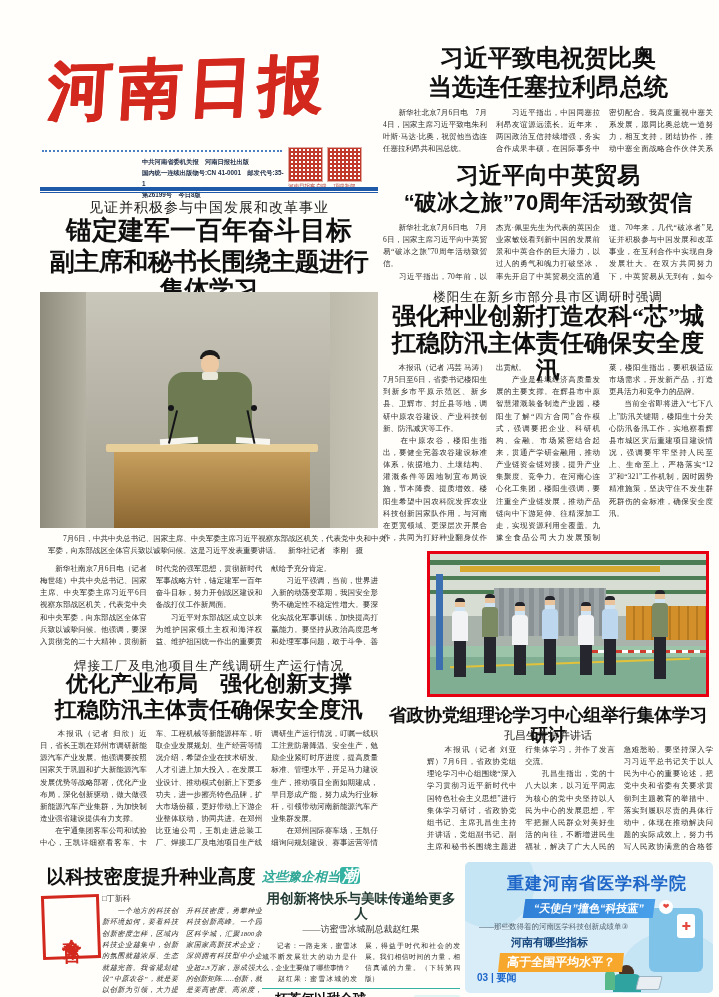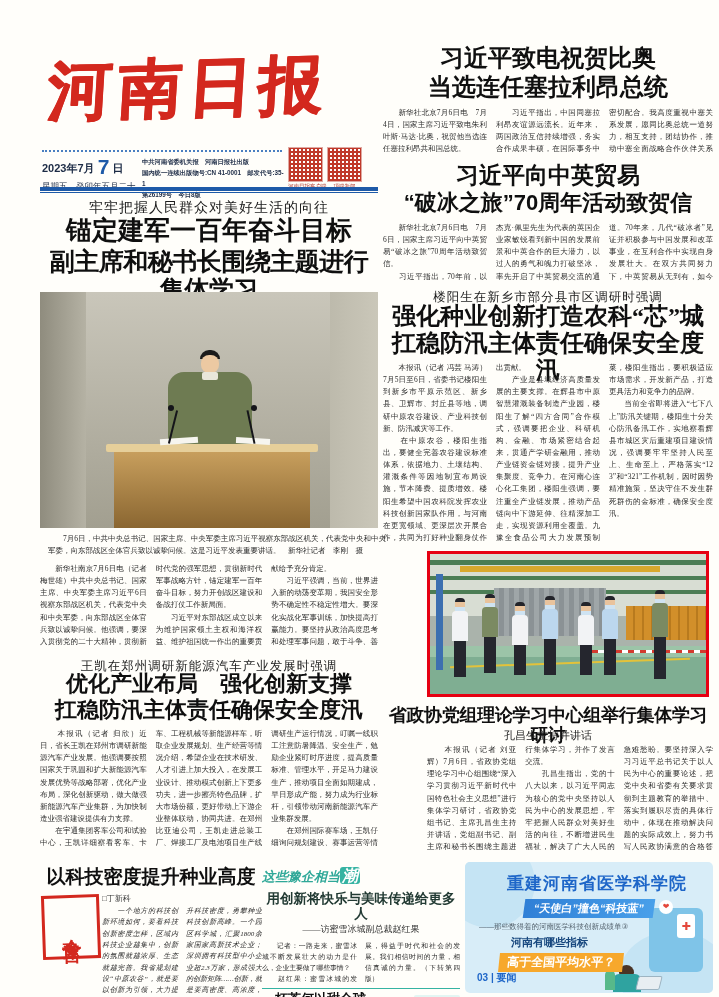--- a/index.html
+++ b/index.html
@@ -52,48 +52,40 @@
 <body>
 
 <div class="page">
 
   <div class="abs" style="left:48px;top:44px;width:310px;">
     <div class="logo">河南日报</div>
   </div>
 
   <div class="abs dotline" style="left:42px;top:150px;width:240px;"></div>
 
-  <div class="abs sans" style="left:42px;top:155px;width:95px;">
-    <div style="font-size:11px;font-weight:bold;color:#1c2b45;">
-      <span>2023年7月</span>
-      <span style="font-size:21px;color:#1e5aa8;vertical-align:-2px;">7</span>
-      <span>日</span>
-    </div>
-    <div style="font-size:8.5px;color:#1c2b45;margin-top:2px;">星期五　癸卯年五月二十</div>
-  </div>
 
   <div class="abs sans" style="left:142px;top:156px;width:142px;font-size:6.3px;font-weight:bold;color:#22304a;line-height:1.75;">
     <div>中共河南省委机关报　河南日报社出版</div>
     <div>国内统一连续出版物号:CN 41-0001　邮发代号:35-1</div>
     <div>第26199号　今日8版</div>
   </div>
 
   <div class="abs" style="left:288px;top:147px;">
     <div class="qr"></div>
     <div class="qrlabel sans">河南日报客户端</div>
   </div>
   <div class="abs" style="left:327px;top:147px;">
     <div class="qr"></div>
     <div class="qrlabel sans">顶端新闻</div>
   </div>
 
   <div class="abs bluerule" style="left:40px;top:187px;width:338px;height:3.5px;"></div>
   <div class="abs bluerule" style="left:40px;top:192px;width:338px;height:1px;"></div>
 
-  <div class="abs ctr kicker" style="left:40px;top:199px;width:338px;font-size:14px;">牢牢把握人民群众对美好生活的向往</div>
+  <div class="abs ctr kicker" style="left:40px;top:199px;width:338px;font-size:14px;">见证并积极参与中国发展和改革事业</div>
   <div class="abs ctr hl sans" style="left:40px;top:216px;width:338px;font-size:26px;">锚定建军一百年奋斗目标</div>
   <div class="abs ctr hl sans" style="left:40px;top:247px;width:338px;font-size:25px;letter-spacing:-0.5px;">副主席和秘书长围绕主题进行集体学习</div>
 
   <div class="abs xi-photo" style="left:40px;top:292px;width:338px;height:236px;">
     <div class="abs" style="left:0;top:0;width:46px;height:236px;background:linear-gradient(90deg,#8f8c7e,#b5b2a4);"></div>
     <div class="abs" style="left:290px;top:0;width:48px;height:236px;background:linear-gradient(90deg,#bdbaac,#cac7b9);"></div>
 
     <div class="abs" style="left:160px;top:58px;width:20px;height:9px;background:#1b1b1b;border-radius:9px 9px 0 0;"></div>
     <div class="abs" style="left:161px;top:63px;width:18px;height:18px;background:#ecc9a2;border-radius:45%;"></div>
     <div class="abs" style="left:128px;top:80px;width:84px;height:82px;background:#6e7b52;border-radius:16px 16px 0 0;"></div>
@@ -108,21 +100,21 @@
     <div class="abs" style="left:210px;top:118px;width:2px;height:34px;background:#15151a;transform:rotate(-12deg);"></div>
     <div class="abs" style="left:211px;top:113px;width:6px;height:6px;background:#15151a;border-radius:50%;"></div>
   </div>
 
   <div class="abs smalltext" style="left:48px;top:533px;width:338px;height:26px;">　　7月6日，中共中央总书记、国家主席、中央军委主席习近平视察东部战区机关，代表党中央和中央军委，向东部战区全体官兵致以诚挚问候。这是习近平发表重要讲话。　新华社记者　李刚　摄</div>
 
   <div class="abs smalltext cols3" style="left:40px;top:563px;width:338px;height:90px;">　　新华社南京7月6日电（记者 梅世雄）中共中央总书记、国家主席、中央军委主席习近平6日视察东部战区机关，代表党中央和中央军委，向东部战区全体官兵致以诚挚问候。他强调，要深入贯彻党的二十大精神，贯彻新时代党的强军思想，贯彻新时代军事战略方针，锚定建军一百年奋斗目标，努力开创战区建设和备战打仗工作新局面。
 　　习近平对东部战区成立以来为维护国家领土主权和海洋权益、维护祖国统一作出的重要贡献给予充分肯定。
 　　习近平强调，当前，世界进入新的动荡变革期，我国安全形势不确定性不稳定性增大。要深化实战化军事训练，加快提高打赢能力。要坚持从政治高度思考和处理军事问题，敢于斗争、善于斗争，坚决捍卫国家主权、安全、发展利益。要全面加强党的建设，抓好主题教育和“学习强军思想、建功强军事业”教育实践活动，扎实做好抓基层打基础工作。</div>
 
-  <div class="abs ctr kicker" style="left:40px;top:658px;width:338px;font-size:12.5px;">王凯在郑州调研新能源汽车产业发展时强调</div>
+  <div class="abs ctr kicker" style="left:40px;top:658px;width:338px;font-size:12.5px;">焊接工厂及电池项目生产线调研生产运行情况</div>
   <div class="abs ctr hl" style="left:40px;top:672px;width:338px;font-size:22px;">优化产业布局　强化创新支撑</div>
   <div class="abs ctr hl" style="left:40px;top:698px;width:338px;font-size:22px;">扛稳防汛主体责任确保安全度汛</div>
   <div class="abs smalltext cols3" style="left:40px;top:728px;width:338px;height:130px;">　　本报讯（记者 归欣）近日，省长王凯在郑州市调研新能源汽车产业发展。他强调要按照国家关于巩固和扩大新能源汽车发展优势等战略部署，优化产业布局，深化创新驱动，做大做强新能源汽车产业集群，为加快制造业强省建设提供有力支撑。
 　　在宇通集团客车公司和试验中心，王凯详细察看客车、卡车、工程机械等新能源样车，听取企业发展规划、生产经营等情况介绍，希望企业在技术研发、人才引进上加大投入，在发展工业设计、推动模式创新上下更多功夫，进一步擦亮特色品牌，扩大市场份额，更好带动上下游企业整体联动，协同共进。在郑州比亚迪公司，王凯走进总装工厂、焊接工厂及电池项目生产线调研生产运行情况，叮嘱一线职工注意防暑降温、安全生产，勉励企业紧盯时序进度，提高质量标准、管理水平，开足马力建设生产，推动项目全面如期建成，早日形成产能，努力成为行业标杆，引领带动河南新能源汽车产业集群发展。
 　　在郑州国际赛车场，王凯仔细询问规划建设、赛事运营等情况，强调要紧盯汽车行业发展和消费升级趋势，创新汽车金融业务、技改支持赛事、车展等新业态新模式发展，拓展更多人民群众喜闻乐见的消费新场景。
 　　王凯强调，要优化产业布局，引导各地立足自身实际，围绕新能源汽车产业链、供应链相互嵌入、互动融合，实现优势互补、协同发展。要深化创新驱动，强化科技创新，推进模式创新，加强人才引育，推动新能源汽车和智能网联汽车产业向服务业延伸，释放汽车后市场巨大潜力。要加强政策支持，加快建设充电桩等基础设施，引导企业加大技改投入，加快公交领域车辆新能源替代。要着力营造品牌，提升河南新能源汽车形象，深耕国内市场，开拓国际市场。要强化要素保障，持续优化营商环境，及时解决企业诉求，打造更具活力和竞争力的产业生态。
 　　调研中，王凯还来到郑州机动车质量检测认证技术研究中心、郑州信大捷安信息技术股份有限公司，了解智能网联汽车性能测试、车规级安全芯片设计研发等情况。
 　　安伟参加调研。③9</div>
 
   <div class="abs ctr hl sans" style="left:383px;top:45px;width:330px;font-size:24px;">习近平致电祝贺比奥</div>

